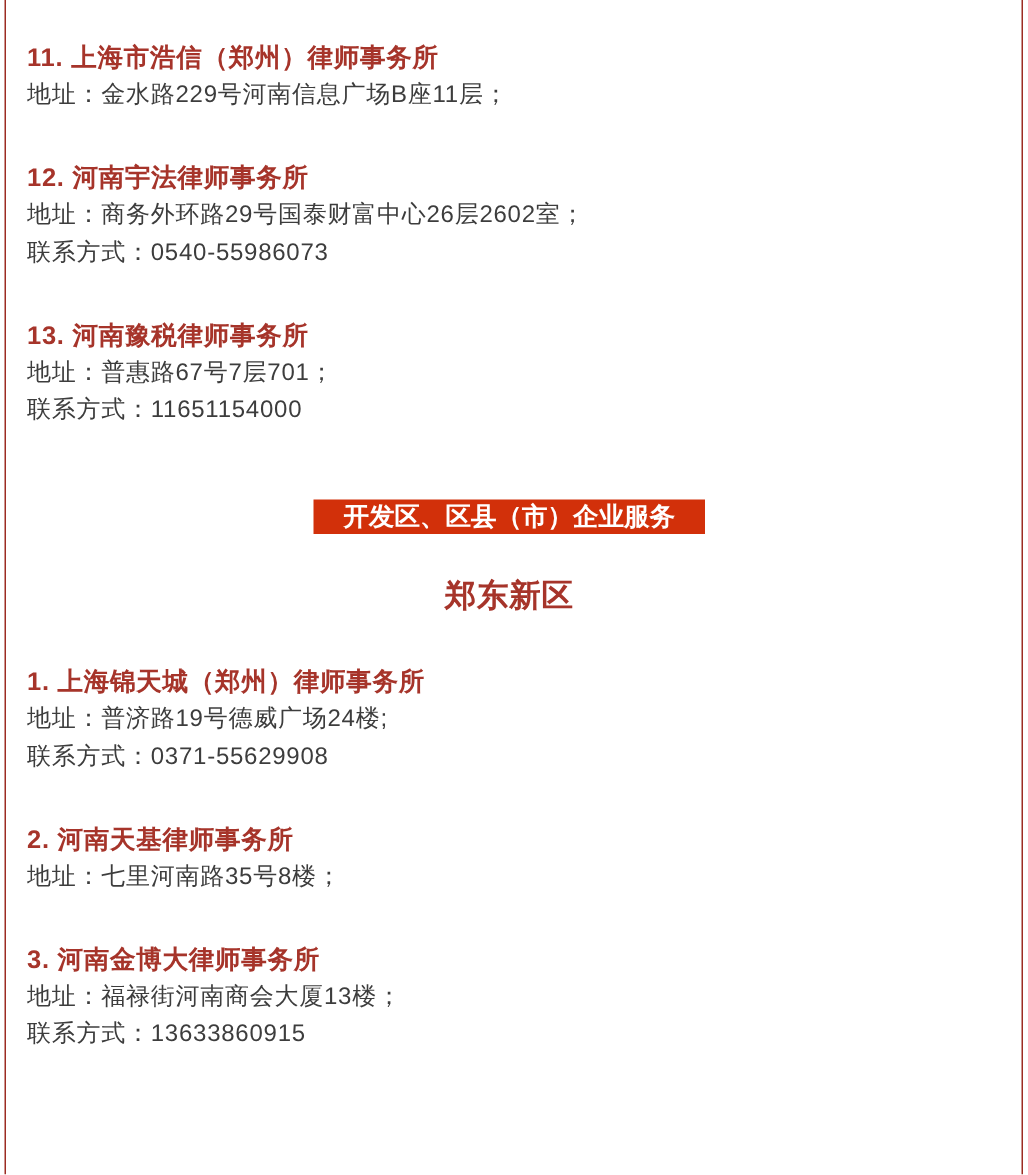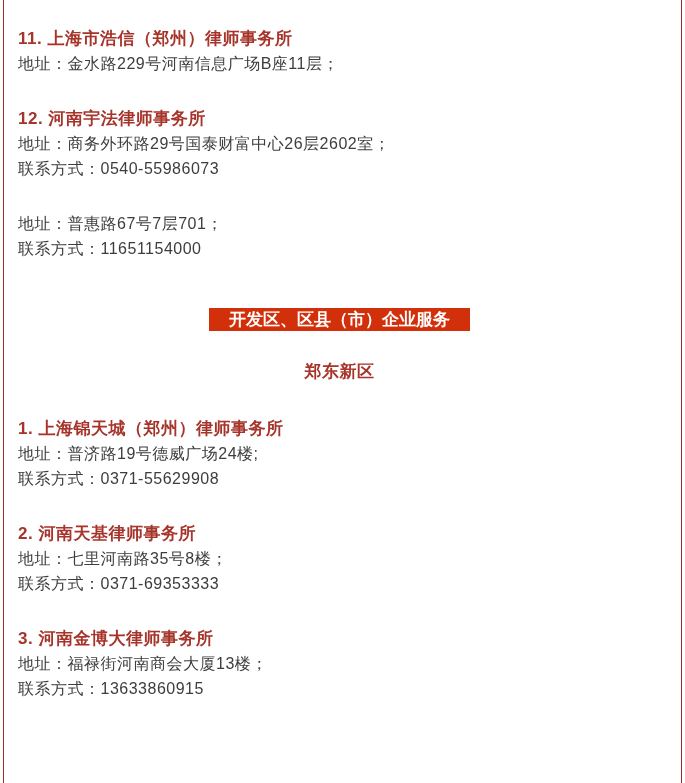--- a/index.html
+++ b/index.html
@@ -61,21 +61,21 @@
     background: #d2300a;
     color: #ffffff;
     font-size: 17px;
     font-weight: bold;
     padding: 2px 20px;
   }
   .district {
     margin: 0 0 32px 0;
     text-align: center;
     color: #a6342a;
-    font-size: 17px;
+    font-size: 21px;
     font-weight: bold;
     line-height: 25px;
     letter-spacing: 0.5px;
   }
 </style>
 </head>
 <body>
 
 <div class="page">
   <div class="page-frame"></div>
@@ -86,40 +86,40 @@
       <p class="firm-line">地址：金水路229号河南信息广场B座11层；</p>
     </div>
 
     <div class="firm">
       <p class="firm-title">12. 河南宇法律师事务所</p>
       <p class="firm-line">地址：商务外环路29号国泰财富中心26层2602室；</p>
       <p class="firm-line">联系方式：0540-55986073</p>
     </div>
 
     <div class="firm">
+      <p class="firm-title">13. 河南豫税律师事务所</p>
       <p class="firm-line">地址：普惠路67号7层701；</p>
       <p class="firm-line">联系方式：11651154000</p>
     </div>
 
     <div class="section-heading">
       <p><span>开发区、区县（市）企业服务</span></p>
     </div>
 
     <p class="district">郑东新区</p>
 
     <div class="firm">
       <p class="firm-title">1. 上海锦天城（郑州）律师事务所</p>
       <p class="firm-line">地址：普济路19号德威广场24楼;</p>
       <p class="firm-line">联系方式：0371-55629908</p>
     </div>
 
     <div class="firm">
       <p class="firm-title">2. 河南天基律师事务所</p>
       <p class="firm-line">地址：七里河南路35号8楼；</p>
-      <p class="firm-line">联系方式：0371-69353333</p>
     </div>
 
     <div class="firm">
       <p class="firm-title">3. 河南金博大律师事务所</p>
       <p class="firm-line">地址：福禄街河南商会大厦13楼；</p>
       <p class="firm-line">联系方式：13633860915</p>
     </div>
 
   </div>
 </div>

